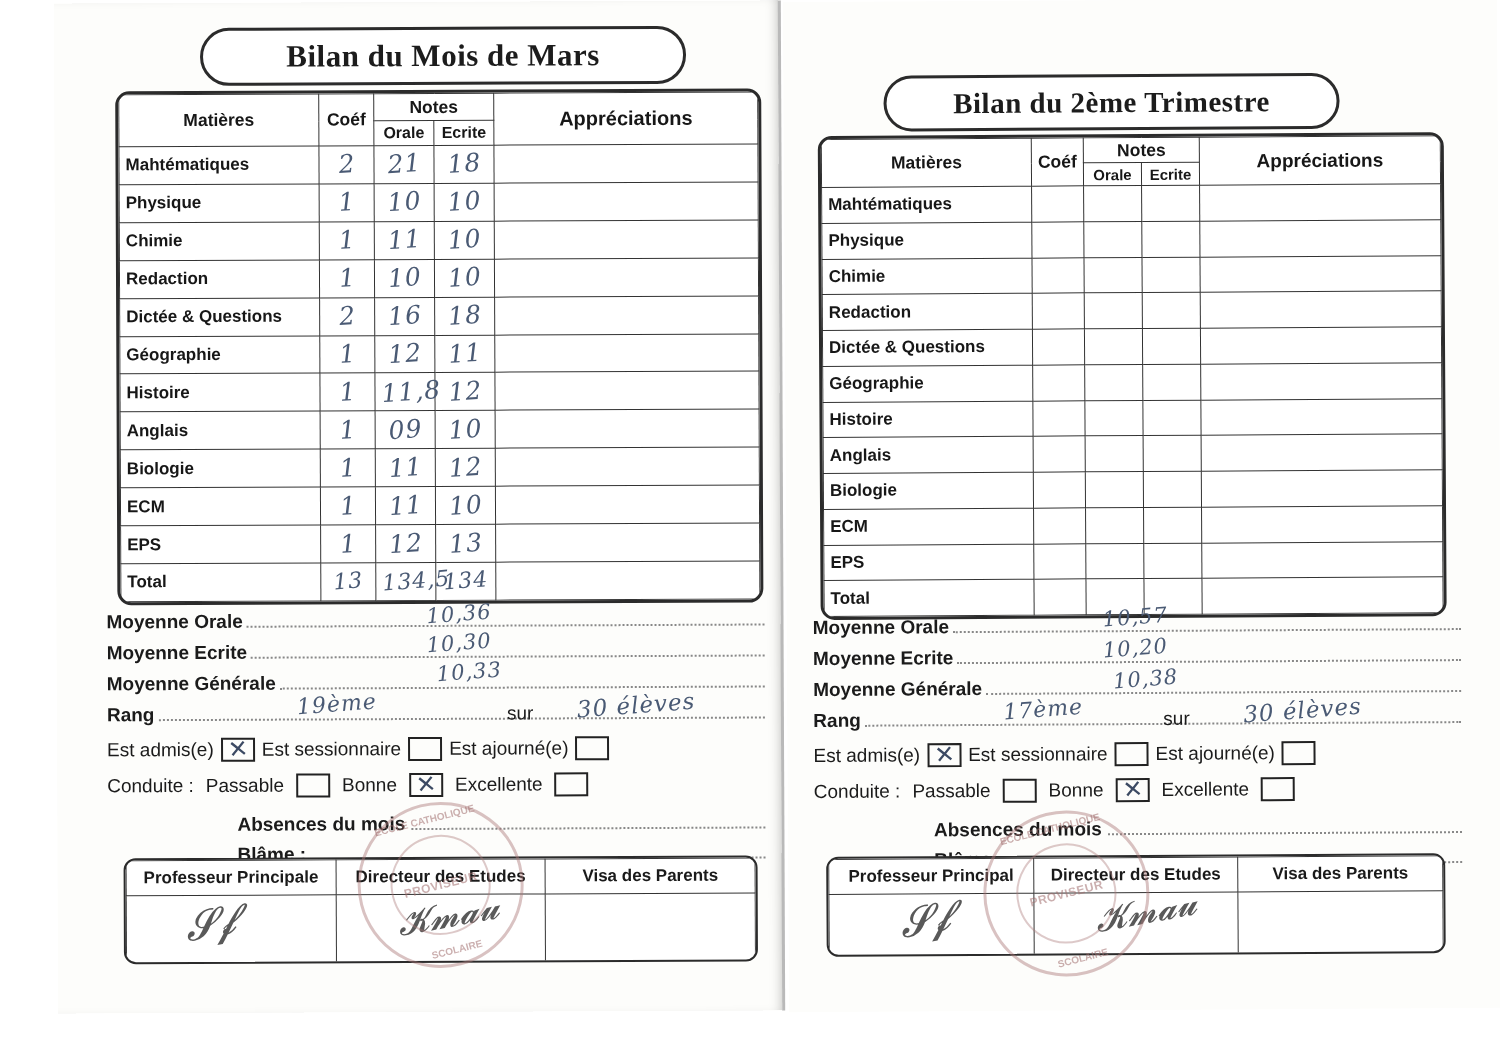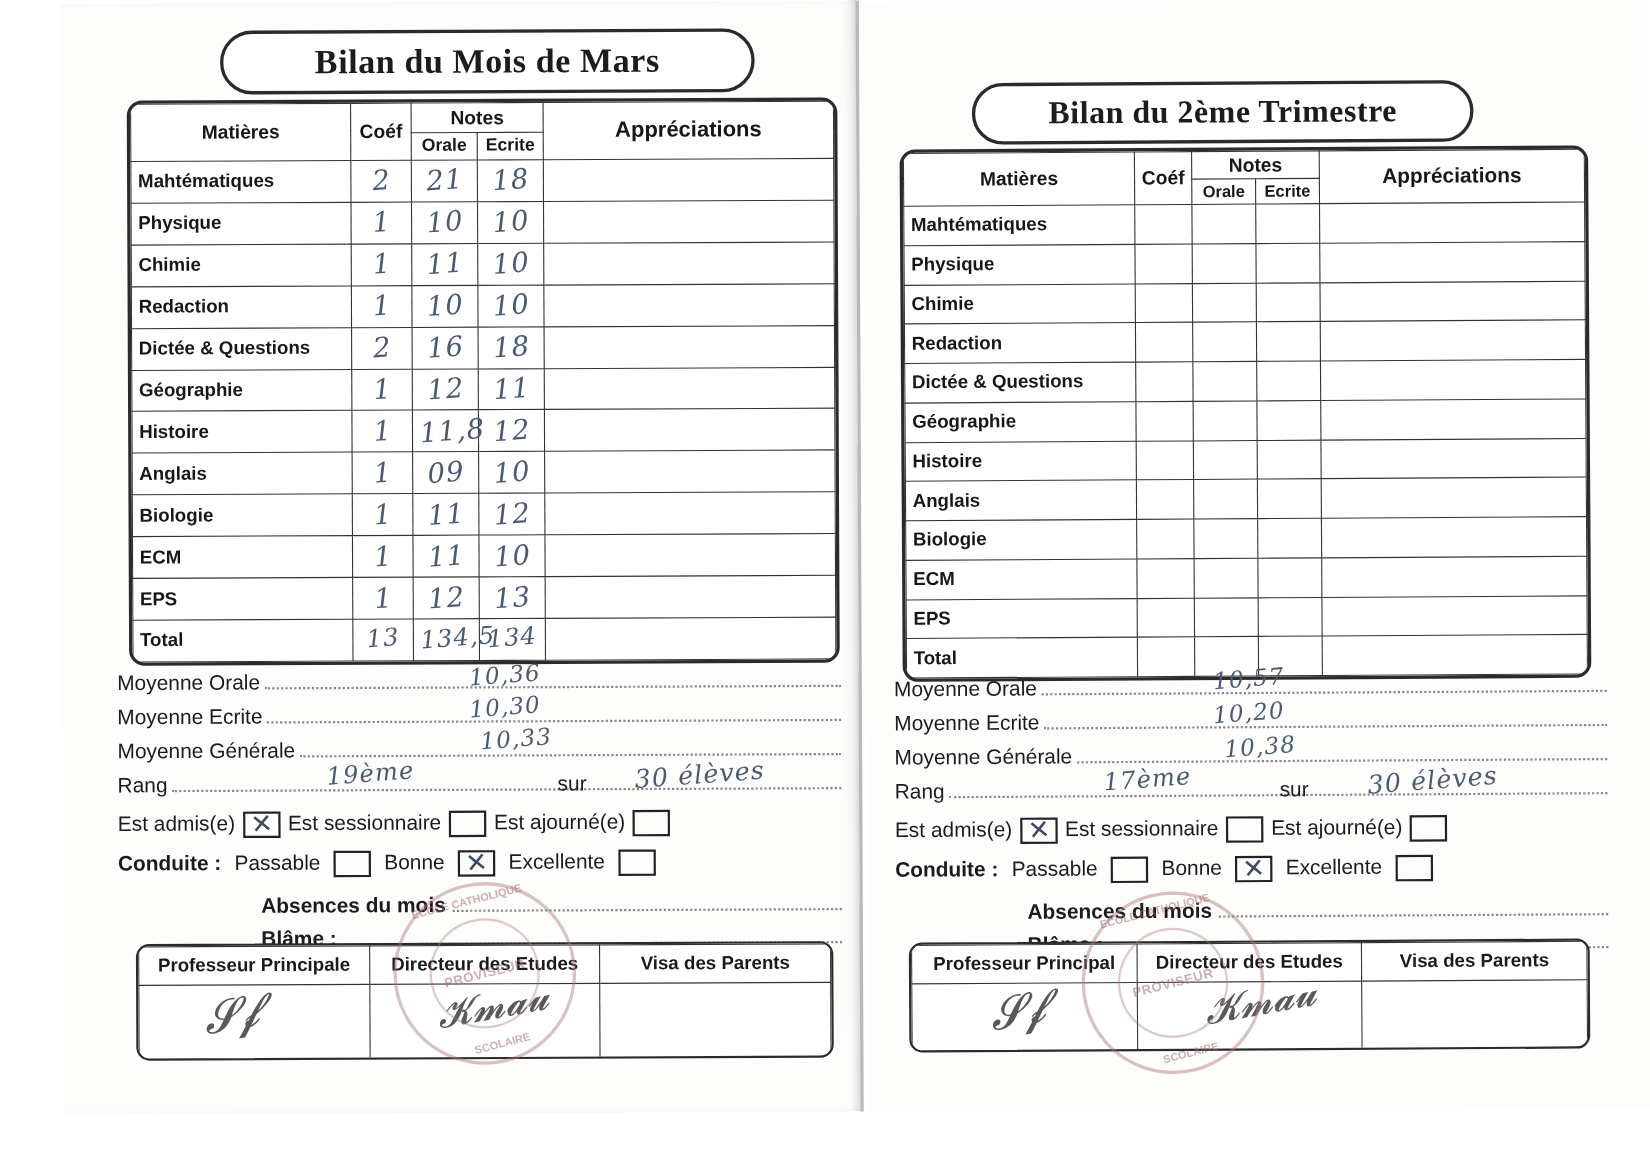--- a/index.html
+++ b/index.html
@@ -101,21 +101,21 @@
   .lines{
     position:absolute;
     font-size:19px;
     color:#1b1b1b;
   }
   .dotline{
     display:flex;align-items:baseline;
     white-space:nowrap;
     margin-bottom:9px;
   }
-  .dotline .lbl{font-weight:normal;}
+  .dotline .lbl{font-weight:bold;}
   .dotline .fill{
     flex:1;
     border-bottom:2px dotted #ararar;
     border-bottom:2px dotted #888;
     margin:0 2px 4px 4px;
     height:12px;
   }
 
   .checkline{
     display:flex;align-items:center;gap:7px;
@@ -129,21 +129,21 @@
     position:relative;
   }
   .box.checked::after{
     content:"✕";
     position:absolute;left:50%;top:50%;
     transform:translate(-50%,-52%) rotate(-6deg);
     font-size:24px;
     color:#3c4a63;
     font-family:"DejaVu Sans", sans-serif;
   }
-  .bold{font-weight:bold;}
+  .bold{font-weight:normal;}
 
   .absline{
     font-size:19px;font-weight:bold;
     display:flex;align-items:baseline;white-space:nowrap;
     margin-top:10px;
   }
   .absline .fill{
     flex:1;border-bottom:2px dotted #888;margin:0 2px 4px 6px;height:12px;
   }
 

